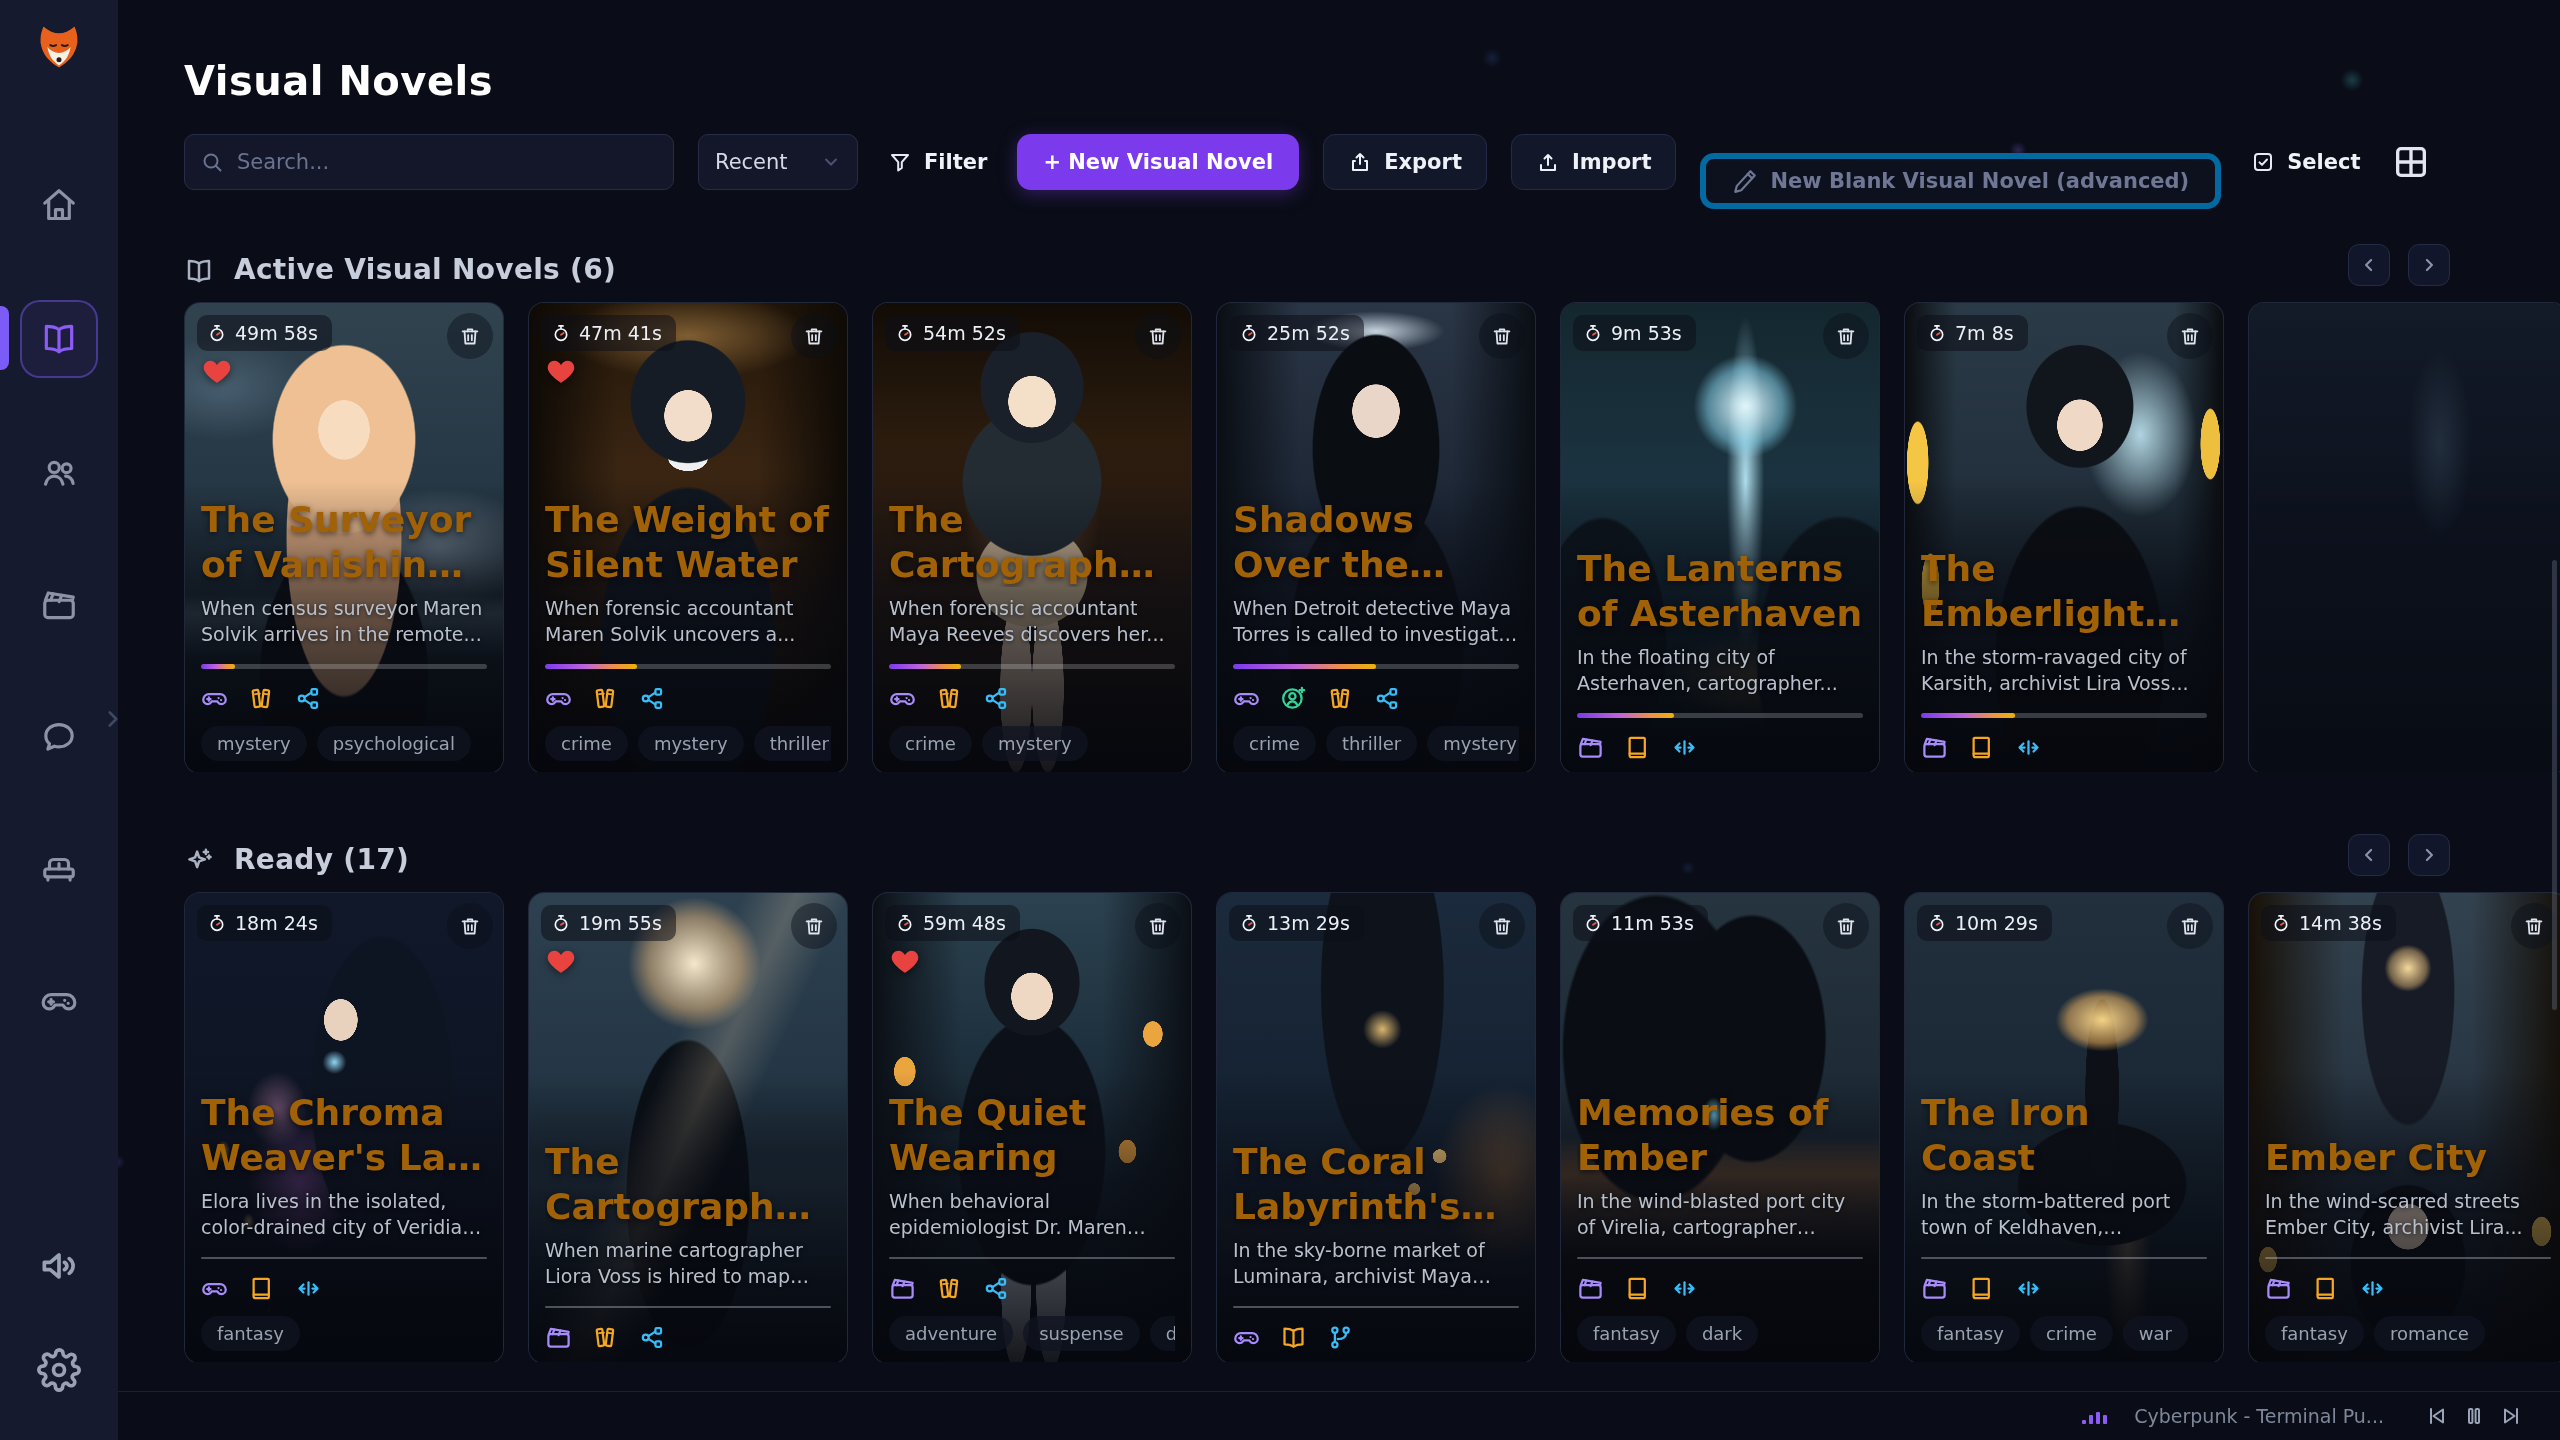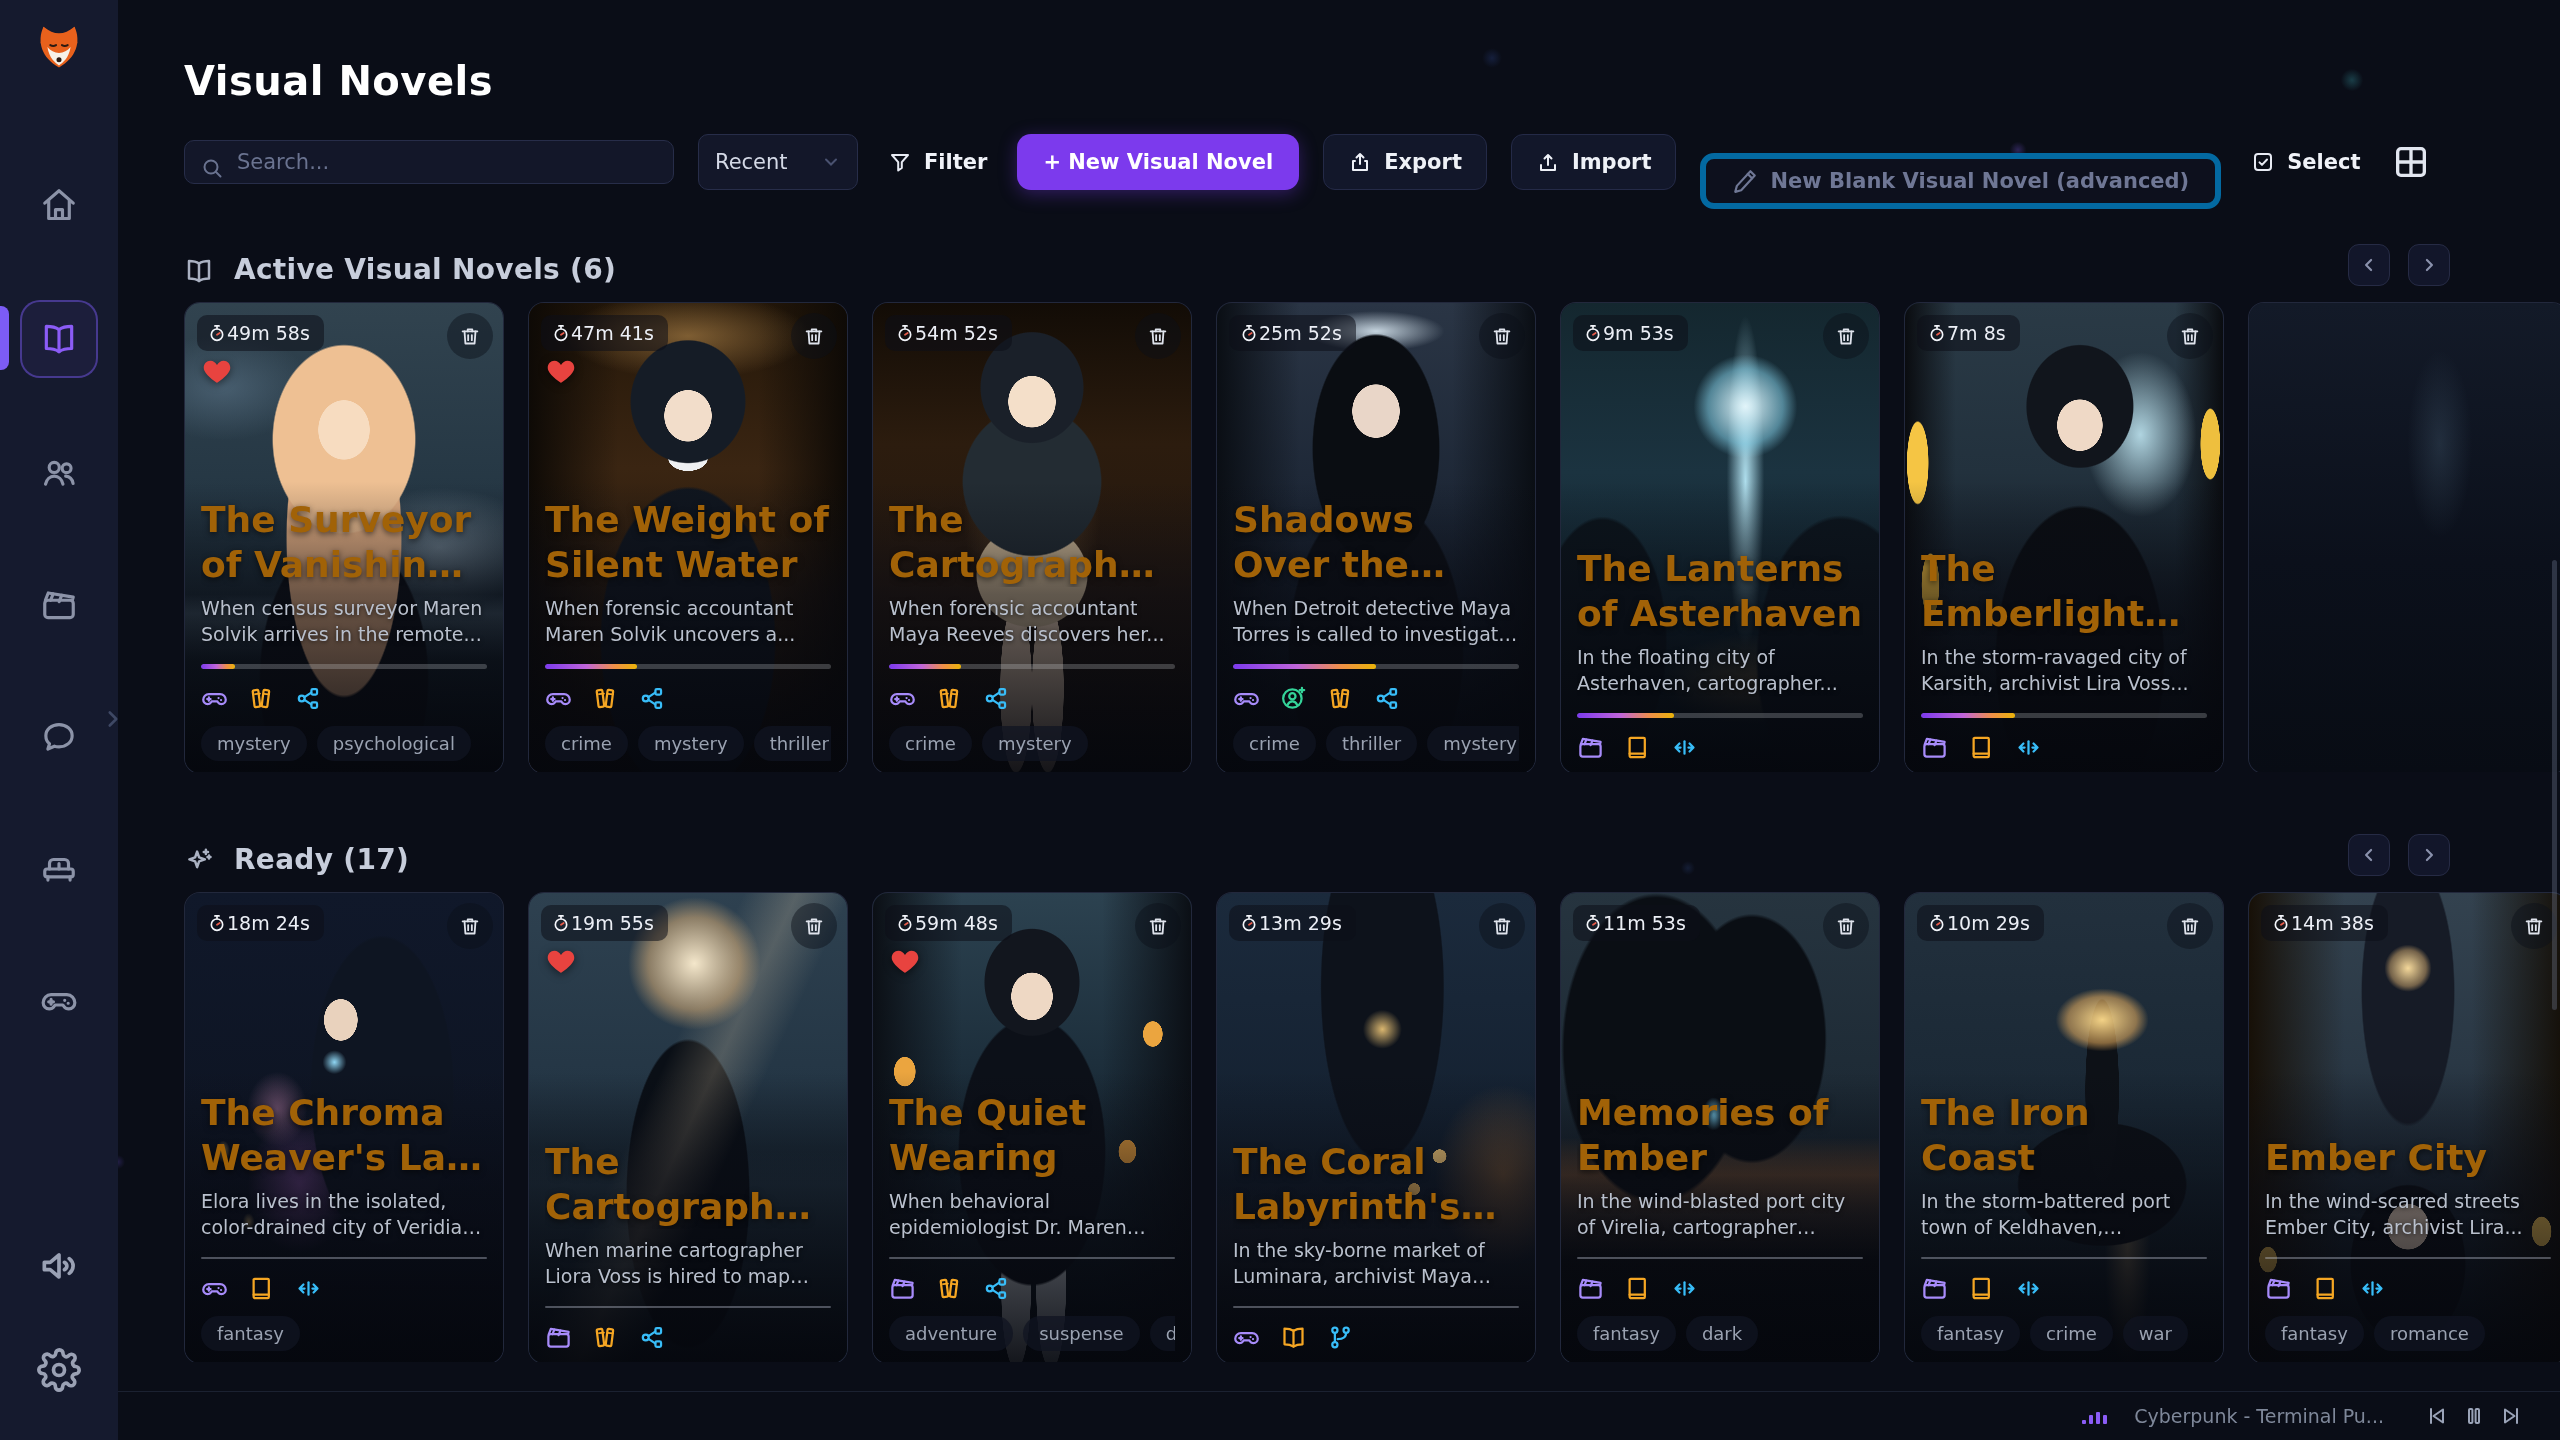--- a/index.html
+++ b/index.html
@@ -26,21 +26,21 @@
   .side-item .icn{width:38px;height:38px;}
   .side-item.active{color:#8b5cf6;border:2px solid rgba(124,92,246,.45);background:rgba(124,92,246,.07);}
   .side-item.active::before{content:"";position:absolute;left:-22px;top:4px;width:9px;height:64px;background:#7c5cf6;border-radius:0 8px 8px 0;}
   .side-expand{position:absolute;right:-8px;top:706px;width:26px;height:26px;color:#3e4864;}
   .side-footer{margin-top:auto;display:flex;flex-direction:column;align-items:center;gap:60px;padding-bottom:48px;}
   .side-foot-item{width:44px;height:44px;color:#9aa1b4;cursor:pointer;}
   
   .main{position:absolute;left:118px;top:0;right:0;bottom:0;padding-left:66px;z-index:1;}
   .page-title{margin:58px 0 0;font-size:40px;font-weight:800;letter-spacing:.5px;color:#ffffff;}
   .toolbar{display:flex;align-items:center;margin-top:30px;height:56px;gap:24px;}
-  .search{position:relative;width:490px;height:44px;flex:none;}
+  .search{position:relative;width:490px;height:56px;flex:none;}
   .search .icn{position:absolute;left:16px;top:16px;width:24px;height:24px;color:#6a7390;}
   .search input{width:100%;height:100%;box-sizing:border-box;background:#131729;border:1px solid #272d49;border-radius:10px;color:#c9cfdd;font-size:21px;padding:0 16px 0 52px;outline:none;font-family:inherit;}
   .search input::placeholder{color:#6a7390;}
   .select{width:160px;height:56px;flex:none;box-sizing:border-box;background:#131729;border:1px solid #272d49;border-radius:10px;display:flex;align-items:center;padding:0 16px;font-size:21px;color:#d4d9e6;cursor:pointer;justify-content:space-between;}
   .select .caret{width:20px;height:20px;color:#4a5270;}
   .tb-btn{display:flex;align-items:center;gap:12px;height:56px;border-radius:12px;border:none;cursor:pointer;font-family:inherit;font-weight:700;font-size:21px;box-sizing:border-box;text-align:right;}
   .ghost-btn{background:transparent;color:#f0f2f8;padding:0 6px;}
   .ghost-btn .icn{width:24px;height:24px;color:#e8ebf4;}
   .primary-btn{background:#7c3aed;color:#ffffff;padding:0 26px;border-radius:14px;box-shadow:0 4px 18px rgba(124,58,237,.35);}
   .dark-btn{background:#12172a;border:1px solid #242a47;color:#eef1f7;padding:0 24px;}
@@ -56,21 +56,21 @@
   .sec-icon{width:30px;height:30px;color:#aab1c2;}
   .sec-title{font-size:28px;font-weight:700;color:#c7cddb;margin:0;letter-spacing:.3px;}
   .pager{margin-left:auto;display:flex;gap:18px;}
   .pager-btn{width:42px;height:42px;border-radius:11px;background:#12162a;border:1px solid #262b45;color:#8a91ac;display:flex;align-items:center;justify-content:center;cursor:pointer;}
   .pager-btn .icn{width:20px;height:20px;}
   .card-row{display:flex;gap:24px;margin-top:16px;height:470px;overflow:hidden;}
   
   .card{position:relative;flex:0 0 318px;width:318px;height:470px;border-radius:16px;overflow:hidden;border:1px solid rgba(110,120,160,.22);background:#0d1220;cursor:pointer;}
   .card-art{position:absolute;inset:0;}
   .card-shade{position:absolute;inset:0;background:linear-gradient(180deg,rgba(8,10,18,0) 38%,rgba(8,10,18,.55) 62%,rgba(5,7,13,.93) 100%);}
-  .badge-timer{position:absolute;top:12px;left:12px;display:flex;align-items:center;background:rgba(12,15,24,.55);border-radius:10px;padding:7px 14px 7px 10px;color:#eceff6;font-size:19px;}
+  .badge-timer{position:absolute;top:12px;left:12px;display:flex;align-items:center;gap:8px;background:rgba(12,15,24,.55);border-radius:10px;padding:7px 14px 7px 10px;color:#eceff6;font-size:19px;}
   .badge-timer .icn{width:20px;height:20px;}
   .btn-trash{position:absolute;top:10px;right:10px;width:46px;height:46px;border-radius:50%;background:rgba(12,15,24,.45);border:none;color:#dfe3ec;display:flex;align-items:center;justify-content:center;cursor:pointer;}
   .btn-trash .icn{width:22px;height:22px;}
   .heart{position:absolute;top:52px;left:16px;width:32px;height:32px;filter:drop-shadow(0 2px 4px rgba(0,0,0,.5));}
   .card-bottom{position:absolute;left:16px;right:16px;bottom:12px;z-index:2;}
   .card-title{margin:0;font-size:36px;line-height:1.25;font-weight:800;color:#a16207;text-shadow:0 2px 6px rgba(0,0,0,.6);display:-webkit-box;-webkit-line-clamp:2;-webkit-box-orient:vertical;overflow:hidden;}
   .card-desc{margin:8px 0 0;font-size:19px;line-height:1.4;color:#b9c0cd;text-shadow:0 1px 4px rgba(0,0,0,.7);display:-webkit-box;-webkit-line-clamp:2;-webkit-box-orient:vertical;overflow:hidden;}
   .progress{margin-top:16px;height:5px;border-radius:3px;background:rgba(235,240,248,.22);overflow:hidden;}
   .progress-fill{height:100%;border-radius:3px;background:linear-gradient(90deg,#7c3aed 0%,#c065d9 45%,#ef8f49 75%,#eab308 100%);}
   .divider{margin-top:16px;height:2px;background:rgba(205,213,228,.35);border-radius:1px;}

